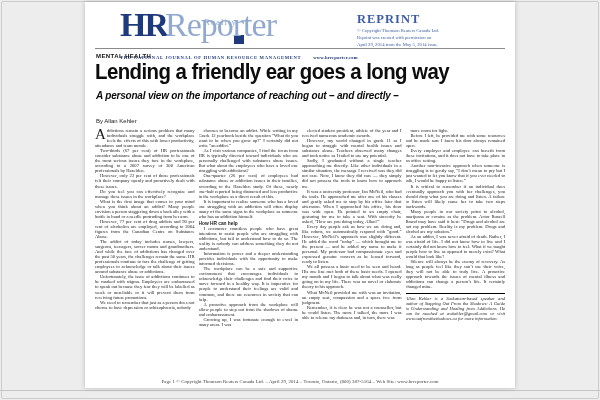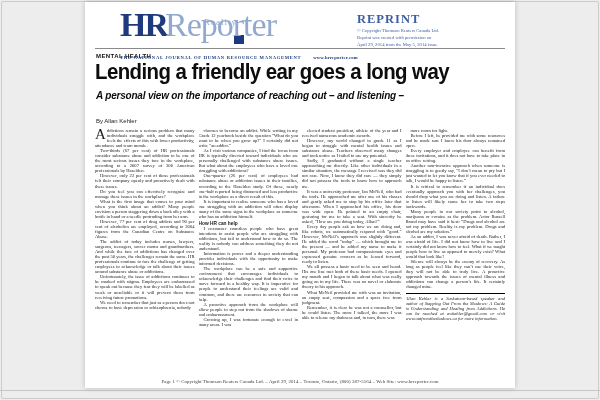--- a/index.html
+++ b/index.html
@@ -129,21 +129,21 @@
       <div>© Copyright Thomson Reuters Canada Ltd.</div>
       <div>Reprint was created with permission on</div>
       <div>April 29, 2014 from the May 5, 2014 issue.</div>
     </div>
   </div>
 
   <div class="head-rule"></div>
   <div class="kicker">MENTAL HEALTH</div>
   <h1 class="headline" style="margin:0;">Lending a friendly ear goes a long way</h1>
   <div class="deck">
-    <div>A personal view on the importance of reaching out – and listening –</div>
+    <div>A personal view on the importance of reaching out – and directly –</div>
   </div>
   <div class="byline">By Allan Kehler</div>
 
   <div class="columns">
       <div class="col">
         <p class="para dropcap"><span class="dropcap-letter">A</span>ddictions remain a serious problem that many individuals struggle with, and the workplace feels the effects of this with lower productivity, attendance and team morale.</p>
         <p class="para normal">Two-thirds (67 per cent) of HR professionals consider substance abuse and addiction to be one of the most serious issues they face in the workplace, according to a 2007 survey of 300 American professionals by Hazelden.</p>
         <p class="para normal">However, only 22 per cent of those professionals felt their company openly and proactively dealt with these issues.</p>
         <p class="para normal">Do you feel you can effectively recognize and manage these issues in the workplace?</p>
         <p class="para normal">What is the first image that comes to your mind when you think about an addict? Many people envision a person staggering down a back alley with a bottle in hand or a needle protruding from her arm.</p>

